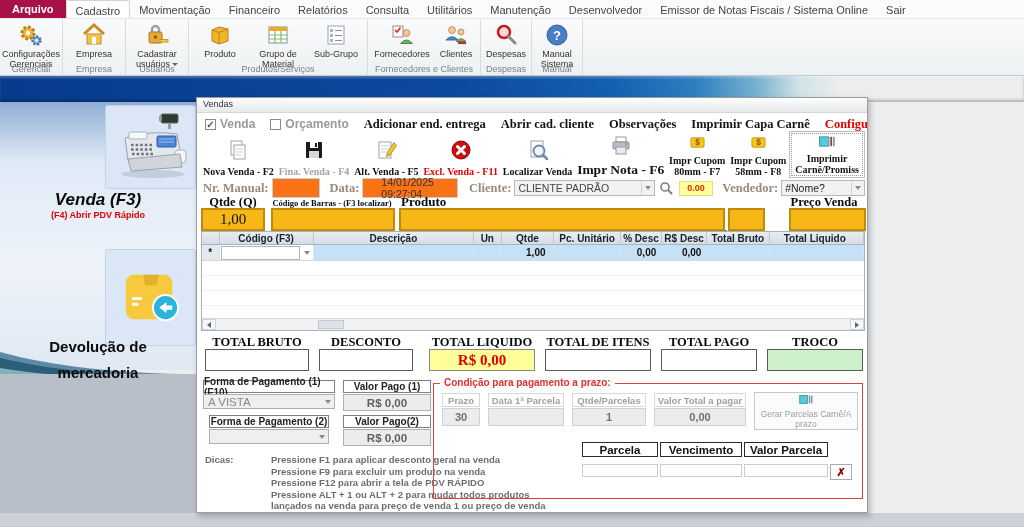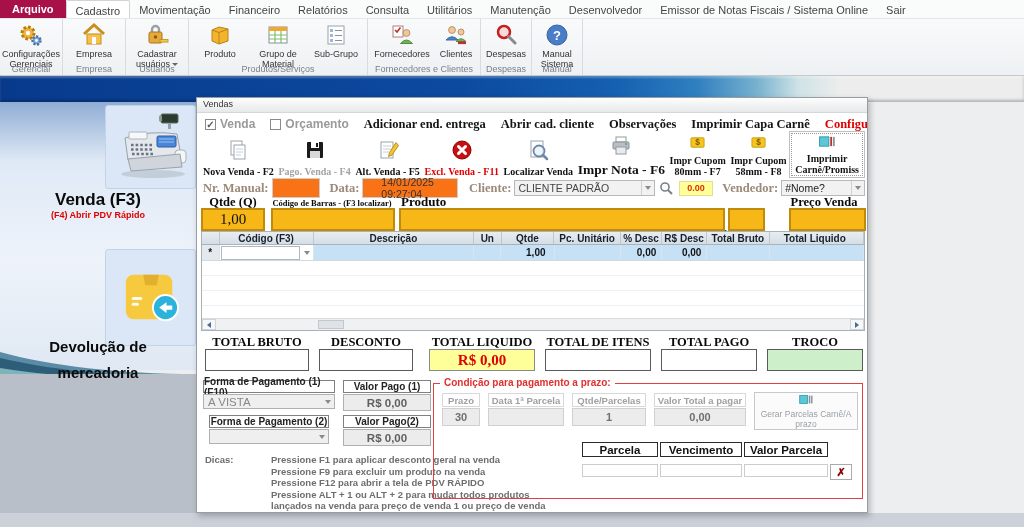--- a/index.html
+++ b/index.html
@@ -302,21 +302,21 @@
           <g stroke="#6a7480" stroke-width="2.6" stroke-dasharray="2.6 2">
               <path d="M22 35 h22"></path>
               <path d="M22 39.5 h22"></path>
               <path d="M23 44 h22"></path>
             </g>
           <rect x="66" y="40" width="11" height="13" rx="3.5" fill="#f4f6f8" stroke="#a8b0b8"></rect>
           <path d="M19 49 L71 44 L73 57 L22 61 Z" fill="#cfd5db" stroke="#9aa2ac"></path>
         </svg>
       </span>
     </div>
-    <div class="sb-title" style="top:88px; font-size:17px;">Venda (F3)</div>
+    <div class="sb-title" style="top:88px; font-size:17px;font-style:italic;">Venda (F3)</div>
     <div class="sb-sub" style="top:108px;">(F4) Abrir PDV Rápido</div>
 
     <div class="sb-panel" style="top:147px; height:97px;">
       <span>
         <svg width="58" height="58" viewBox="0 0 60 60">
           <rect x="4" y="8" width="48" height="46" rx="8" fill="#F6C93F"></rect>
           <path d="M22 8 h16 l-2 11 h-12 Z" fill="#E3AF2E"></path>
           <rect x="10" y="31" width="11" height="3.2" rx="1.6" fill="#fff" opacity="0.9"></rect>
           <rect x="10" y="37" width="7.5" height="3.2" rx="1.6" fill="#fff" opacity="0.9"></rect>
           <circle cx="45" cy="42" r="13" fill="#2BB3DC" stroke="#ffffff" stroke-width="2"></circle>
@@ -359,21 +359,21 @@
               </svg></span>
           <span class="tlabel serif">Nova Venda - F2</span>
         </div>
         <div class="tbtn">
           <span><svg width="22" height="22" viewBox="0 0 22 22">
                 <rect x="3" y="3" width="16" height="16" rx="1" fill="#1a1a1a"></rect>
                 <rect x="7" y="3" width="8" height="6" fill="#fff"></rect>
                 <rect x="12" y="4" width="2" height="4" fill="#1a1a1a"></rect>
                 <rect x="6" y="12" width="10" height="7" fill="#d8d8d8"></rect>
               </svg></span>
-          <span class="tlabel serif dis">Pago. Venda - F4</span>
+          <span class="tlabel serif dis">Fina. Venda - F4</span>
         </div>
         <div class="tbtn">
           <span><svg width="22" height="22" viewBox="0 0 22 22">
                 <rect x="4" y="3" width="12" height="16" fill="#fff" stroke="#9aa4ae"></rect>
                 <path d="M6 7h8M6 10h8M6 13h6" stroke="#c8d0d8"></path>
                 <path d="M19 3.5 L12.5 13.5 L11.5 17.5 L15 16 L21.5 6.5 Z" fill="#F2C438" stroke="#B8901E"></path>
               </svg></span>
           <span class="tlabel serif">Alt. Venda - F5</span>
         </div>
         <div class="tbtn">

